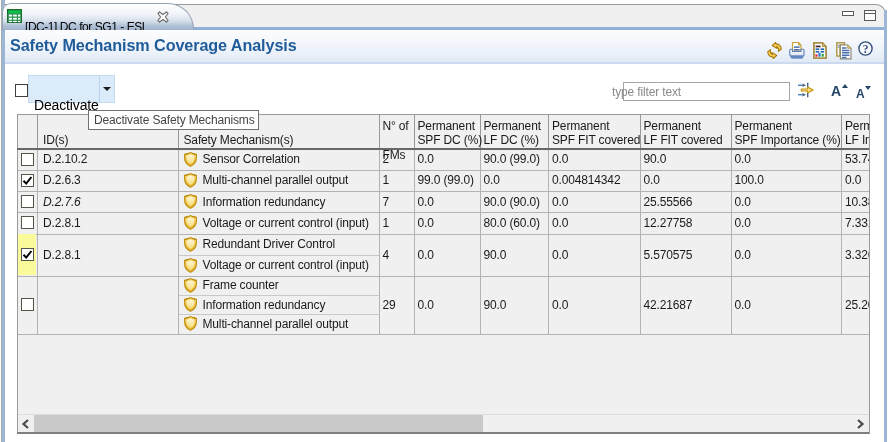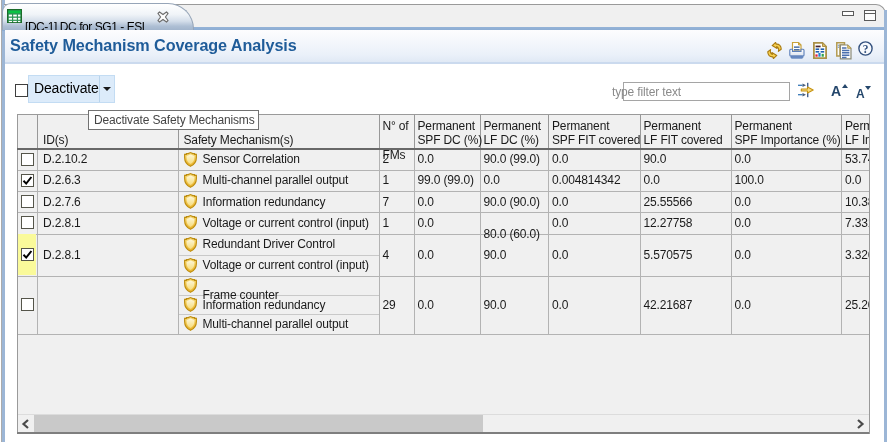--- a/index.html
+++ b/index.html
@@ -86,21 +86,21 @@
 <path d="M4.4 3 H11.7 L15 6.3 V16.8 H4.4 Z" fill="#fdfdfd" stroke="#8a8a78" stroke-width="1.2"></path>
 <path d="M11.7 3 L15 6.3 H11.7 Z" fill="#e8cd82" stroke="#b29a50" stroke-width="0.9"></path>
 <path d="M6 6 H10.5 M6 8.4 H13.4 M6 10.8 H13.4 M6 13.2 H13.4 M6 15.4 H10.5" stroke="#4a6fae" stroke-width="1.5"></path>
 </svg>
 <svg class="a" style="left:858px;top:41px" width="15" height="15" viewBox="0 0 15 15">
 <circle cx="7.5" cy="7.5" r="6.6" fill="#f8fafd" stroke="#33517e" stroke-width="1.4"></circle>
 <text x="7.7" y="11.6" font-family="Liberation Serif,serif" font-size="11.5" font-weight="bold" fill="#33517e" text-anchor="middle">?</text>
 </svg>
 <div class="cb" style="left:15px;top:84px;border:1.4px solid #3e3e3e"></div>
 <div class="a" style="left:28px;top:75px;width:87px;height:28px;background:#dcebfa;border:1px solid #c3dcf3"></div>
-<div class="t" style="left:34px;top:81px;font-size:14px;color:#000">Deactivate</div>
+<div class="t" style="left:34px;top:98px;font-size:14px;color:#000">Deactivate</div>
 <div class="a" style="left:99px;top:76px;width:1px;height:26px;background:#b9d4ec"></div>
 <div class="a" style="left:103px;top:87px;width:0;height:0;border-left:4px solid transparent;border-right:4px solid transparent;border-top:4px solid #1a1a1a"></div>
 <div class="a" style="left:623px;top:82px;width:167px;height:19px;background:#fff;border:1px solid #a5a5a5"></div>
 <div class="t" style="left:612px;top:85px;color:#8a8a8a">type filter text</div>
 <svg class="a" style="left:797px;top:81px" width="18" height="18" viewBox="0 0 18 18">
 <path d="M1 4.3 H5.5" stroke="#3879b8" stroke-width="1.3"></path>
 <path d="M5.5 2.6 L9 4.3 L5.5 6 Z" fill="#4a5f7d"></path>
 <rect x="10" y="1.8" width="1.4" height="5" fill="#44608c"></rect>
 <path d="M1 13.7 H5.5" stroke="#3879b8" stroke-width="1.3"></path>
 <path d="M5.5 12 L9 13.7 L5.5 15.4 Z" fill="#4a5f7d"></path>
@@ -182,21 +182,21 @@
 </svg>
 <div class="t" style="left:202.5px;top:173.45px;">Multi-channel parallel output</div>
 <div class="t" style="left:382.5px;top:173.45px;">1</div>
 <div class="t" style="left:417.5px;top:173.45px;">99.0 (99.0)</div>
 <div class="t" style="left:483.5px;top:173.45px;">0.0</div>
 <div class="t" style="left:552px;top:173.45px;">0.004814342</div>
 <div class="t" style="left:643.5px;top:173.45px;">0.0</div>
 <div class="t" style="left:734.5px;top:173.45px;">100.0</div>
 <div class="t" style="left:845px;top:173.45px;">0.0</div>
 <div class="cb" style="left:21px;top:195.2px"></div>
-<div class="t" style="left:43px;top:194.7px;">D.2.7.6</div>
+<div class="t" style="left:43px;top:194.7px;font-style:italic;">D.2.7.6</div>
 <svg class="a" style="left:182.5px;top:194.2px" width="15" height="15" viewBox="0 0 15 15">
 <path d="M1.6 2.4 H3.4 V1.6 H5.2 L7.5 0.6 L9.8 1.6 H11.6 V2.4 H13.4 V5.4 C13.4 9.7 11.1 12.6 7.5 14.3 C3.9 12.6 1.6 9.7 1.6 5.4 Z" fill="url(#sg)" stroke="#bd8d10" stroke-width="1.1"></path>
 <path d="M3.6 3.9 L7.5 2.6 L11.4 3.9 V5.8 C11.4 8.8 9.8 10.8 7.5 12 C5.2 10.8 3.6 8.8 3.6 5.8 Z" fill="url(#sg2)"></path>
 </svg>
 <div class="t" style="left:202.5px;top:194.7px;">Information redundancy</div>
 <div class="t" style="left:382.5px;top:194.7px;">7</div>
 <div class="t" style="left:417.5px;top:194.7px;">0.0</div>
 <div class="t" style="left:483.5px;top:194.7px;">90.0 (90.0)</div>
 <div class="t" style="left:552px;top:194.7px;">0.0</div>
 <div class="t" style="left:643.5px;top:194.7px;">25.55566</div>
@@ -204,21 +204,21 @@
 <div class="t" style="left:845px;top:194.7px;">10.381</div>
 <div class="cb" style="left:21px;top:216.45px"></div>
 <div class="t" style="left:43px;top:215.95px;">D.2.8.1</div>
 <svg class="a" style="left:182.5px;top:215.45px" width="15" height="15" viewBox="0 0 15 15">
 <path d="M1.6 2.4 H3.4 V1.6 H5.2 L7.5 0.6 L9.8 1.6 H11.6 V2.4 H13.4 V5.4 C13.4 9.7 11.1 12.6 7.5 14.3 C3.9 12.6 1.6 9.7 1.6 5.4 Z" fill="url(#sg)" stroke="#bd8d10" stroke-width="1.1"></path>
 <path d="M3.6 3.9 L7.5 2.6 L11.4 3.9 V5.8 C11.4 8.8 9.8 10.8 7.5 12 C5.2 10.8 3.6 8.8 3.6 5.8 Z" fill="url(#sg2)"></path>
 </svg>
 <div class="t" style="left:202.5px;top:215.95px;">Voltage or current control (input)</div>
 <div class="t" style="left:382.5px;top:215.95px;">1</div>
 <div class="t" style="left:417.5px;top:215.95px;">0.0</div>
-<div class="t" style="left:483.5px;top:215.95px;margin-top:11px;">80.0 (60.0)</div>
+<div class="t" style="left:483.5px;top:215.95px;">80.0 (60.0)</div>
 <div class="t" style="left:552px;top:215.95px;">0.0</div>
 <div class="t" style="left:643.5px;top:215.95px;">12.27758</div>
 <div class="t" style="left:734.5px;top:215.95px;">0.0</div>
 <div class="t" style="left:845px;top:215.95px;">7.3311</div>
 <div class="cb" style="left:21px;top:248.10000000000002px"></div>
 <svg class="a" style="left:21px;top:248.10000000000002px" width="13" height="13" viewBox="0 0 13 13">
       <path d="M2.5 6.8 L5.2 9.6 L10.4 3" fill="none" stroke="#000" stroke-width="2"></path>
     </svg>
 <div class="t" style="left:43px;top:247.60000000000002px;">D.2.8.1</div>
 <svg class="a" style="left:182.5px;top:236.6px" width="15" height="15" viewBox="0 0 15 15">
@@ -236,21 +236,21 @@
 <div class="t" style="left:483.5px;top:247.60000000000002px;">90.0</div>
 <div class="t" style="left:552px;top:247.60000000000002px;">0.0</div>
 <div class="t" style="left:643.5px;top:247.60000000000002px;">5.570575</div>
 <div class="t" style="left:734.5px;top:247.60000000000002px;">0.0</div>
 <div class="t" style="left:845px;top:247.60000000000002px;">3.3261</div>
 <div class="cb" style="left:21px;top:298.05px"></div>
 <svg class="a" style="left:182.5px;top:277.75px" width="15" height="15" viewBox="0 0 15 15">
 <path d="M1.6 2.4 H3.4 V1.6 H5.2 L7.5 0.6 L9.8 1.6 H11.6 V2.4 H13.4 V5.4 C13.4 9.7 11.1 12.6 7.5 14.3 C3.9 12.6 1.6 9.7 1.6 5.4 Z" fill="url(#sg)" stroke="#bd8d10" stroke-width="1.1"></path>
 <path d="M3.6 3.9 L7.5 2.6 L11.4 3.9 V5.8 C11.4 8.8 9.8 10.8 7.5 12 C5.2 10.8 3.6 8.8 3.6 5.8 Z" fill="url(#sg2)"></path>
 </svg>
-<div class="t" style="left:202.5px;top:278.25px;margin-top:10px;">Frame counter</div>
+<div class="t" style="left:202.5px;top:278.25px;">Frame counter</div>
 <svg class="a" style="left:182.5px;top:297.05px" width="15" height="15" viewBox="0 0 15 15">
 <path d="M1.6 2.4 H3.4 V1.6 H5.2 L7.5 0.6 L9.8 1.6 H11.6 V2.4 H13.4 V5.4 C13.4 9.7 11.1 12.6 7.5 14.3 C3.9 12.6 1.6 9.7 1.6 5.4 Z" fill="url(#sg)" stroke="#bd8d10" stroke-width="1.1"></path>
 <path d="M3.6 3.9 L7.5 2.6 L11.4 3.9 V5.8 C11.4 8.8 9.8 10.8 7.5 12 C5.2 10.8 3.6 8.8 3.6 5.8 Z" fill="url(#sg2)"></path>
 </svg>
 <div class="t" style="left:202.5px;top:297.55px;">Information redundancy</div>
 <svg class="a" style="left:182.5px;top:316.35px" width="15" height="15" viewBox="0 0 15 15">
 <path d="M1.6 2.4 H3.4 V1.6 H5.2 L7.5 0.6 L9.8 1.6 H11.6 V2.4 H13.4 V5.4 C13.4 9.7 11.1 12.6 7.5 14.3 C3.9 12.6 1.6 9.7 1.6 5.4 Z" fill="url(#sg)" stroke="#bd8d10" stroke-width="1.1"></path>
 <path d="M3.6 3.9 L7.5 2.6 L11.4 3.9 V5.8 C11.4 8.8 9.8 10.8 7.5 12 C5.2 10.8 3.6 8.8 3.6 5.8 Z" fill="url(#sg2)"></path>
 </svg>
 <div class="t" style="left:202.5px;top:316.85px;">Multi-channel parallel output</div>

